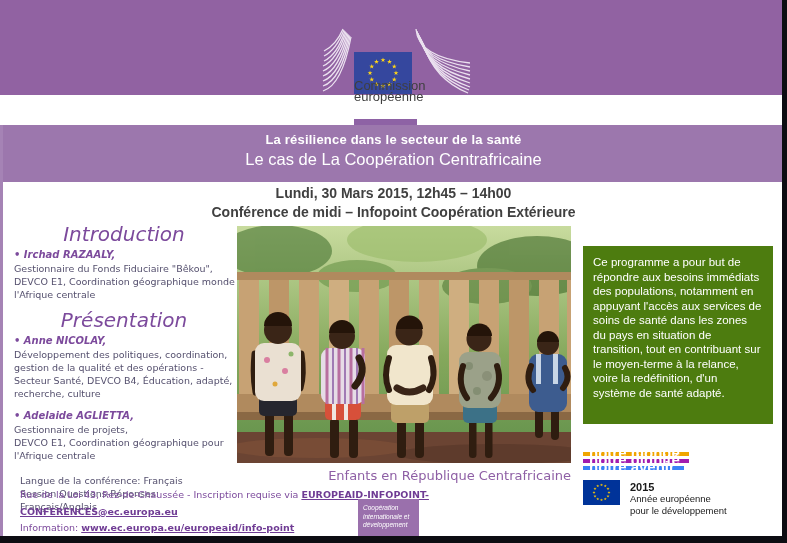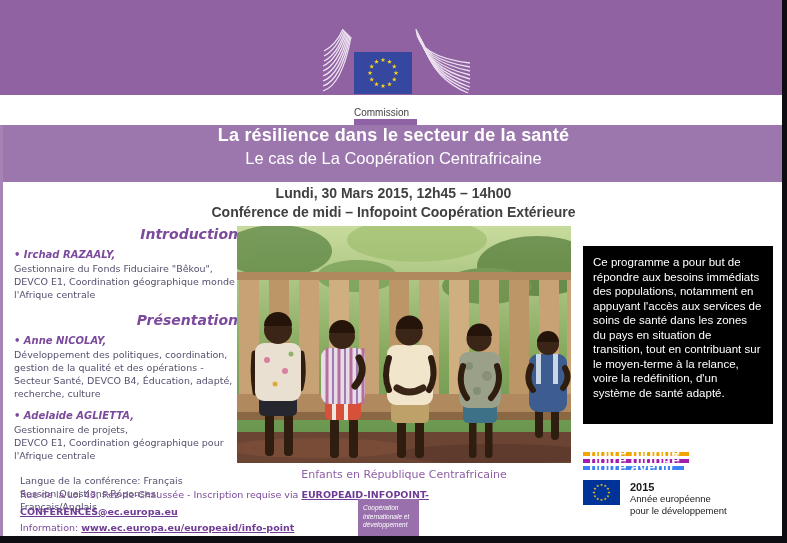--- a/index.html
+++ b/index.html
@@ -6,47 +6,47 @@
   .page{position:relative;width:787px;height:543px;background:#ffffff;overflow:hidden;
         font-family:"Liberation Sans",sans-serif;}
   
   .edge-right{position:absolute;top:0;right:0;width:5px;height:543px;background:#0d0d12;z-index:40;}
   .edge-bottom{position:absolute;left:0;bottom:0;width:787px;height:7px;background:#0d0d12;z-index:40;}
   .edge-left{position:absolute;left:0;top:125px;width:3px;height:411px;background:#a583b5;z-index:40;}
   
   .header-band{position:absolute;left:0;top:0;width:787px;height:95px;background:#9162a2;}
   .white-band{position:absolute;left:0;top:95px;width:787px;height:30px;background:#ffffff;}
   .ec-logo-svg{position:absolute;left:322px;top:27px;width:150px;height:68px;}
-  .institution{position:absolute;left:354px;top:107px;font-size:10px;line-height:11px;color:#3f3f3f;text-align:right;}
+  .institution{position:absolute;left:354px;top:80px;font-size:13px;line-height:11px;color:#3f3f3f;}
   .logo-bar{position:absolute;left:354px;top:119px;width:63px;height:6px;background:#8e62a5;}
   
   .title-bar{position:absolute;left:0;top:125px;width:787px;height:57px;background:#9c77ad;color:#ffffff;text-align:center;}
-  .title-bar .t1{margin:0;font-size:18px;font-weight:bold;letter-spacing:.2px;}
+  .title-bar .t1{margin:0;padding-top:7px;font-size:13px;font-weight:bold;letter-spacing:.2px;}
   .title-bar .t2{margin:0;padding-top:3px;font-size:16.5px;font-weight:normal;}
   
   .date-block{position:absolute;left:0;top:184px;width:787px;text-align:center;color:#404040;
               font-weight:bold;font-size:14px;line-height:19px;}
   
   .left-col{position:absolute;left:10px;top:228px;width:228px;color:#55506e;
             font-family:"DejaVu Sans",sans-serif;font-size:9.5px;line-height:13px;}
-  .section-heading{text-align:right;color:#7c4a9c;font-weight:bold;font-style:italic;
-                   font-size:14px;margin:0 0 7px 0;}
+  .section-heading{text-align:center;color:#7c4a9c;font-weight:normal;font-style:italic;
+                   font-size:20px;margin:0 0 7px 0;}
   .speaker{margin:0 0 9px 4px;}
   .speaker-name{color:#7c4a9c;font-weight:bold;font-style:italic;font-size:10px;margin-bottom:1px;}
   .speaker-desc{white-space:pre-line;}
   .presentation-gap{margin-top:13px;}
   .language-note{white-space:pre-line;margin:12px 0 0 10px;}
   
   .photo-wrap{position:absolute;left:237px;top:226px;width:334px;height:237px;}
   .photo-wrap svg{display:block;width:334px;height:237px;}
-  .photo-caption{position:absolute;left:237px;top:468px;width:334px;text-align:center;
-                 color:#8e5fa5;font-family:"DejaVu Sans",sans-serif;font-size:11px;}
+  .photo-caption{position:absolute;left:237px;top:468px;width:334px;text-align:right;
+                 color:#8e5fa5;font-family:"DejaVu Sans",sans-serif;font-size:13px;}
   
   .right-col{position:absolute;left:583px;top:246px;width:190px;}
-  .program-box{box-sizing:border-box;width:190px;min-height:178px;background:#000000;color:#ffffff;
+  .program-box{box-sizing:border-box;width:190px;min-height:178px;background:#4d7c0f;color:#ffffff;
                padding:9px 10px;font-size:11.5px;line-height:14.5px;font-family:"Liberation Sans",sans-serif;}
   .badges{margin-top:28px;}
   .badge{display:inline-block;color:#ffffff;font-weight:bold;font-size:15px;
          padding:1px 9px 3px 6px;margin-bottom:3px;}
   .badge-row{line-height:0;}
   .badge-monde{background:#f0a500;}
   .badge-dignite{background:#a21caf;}
   .badge-avenir{background:#3b82f6;text-align:right;}
   .ey-logo{margin-top:7px;display:flex;align-items:flex-start;gap:10px;}
   .ey-flag{width:37px;height:25px;display:block;}

